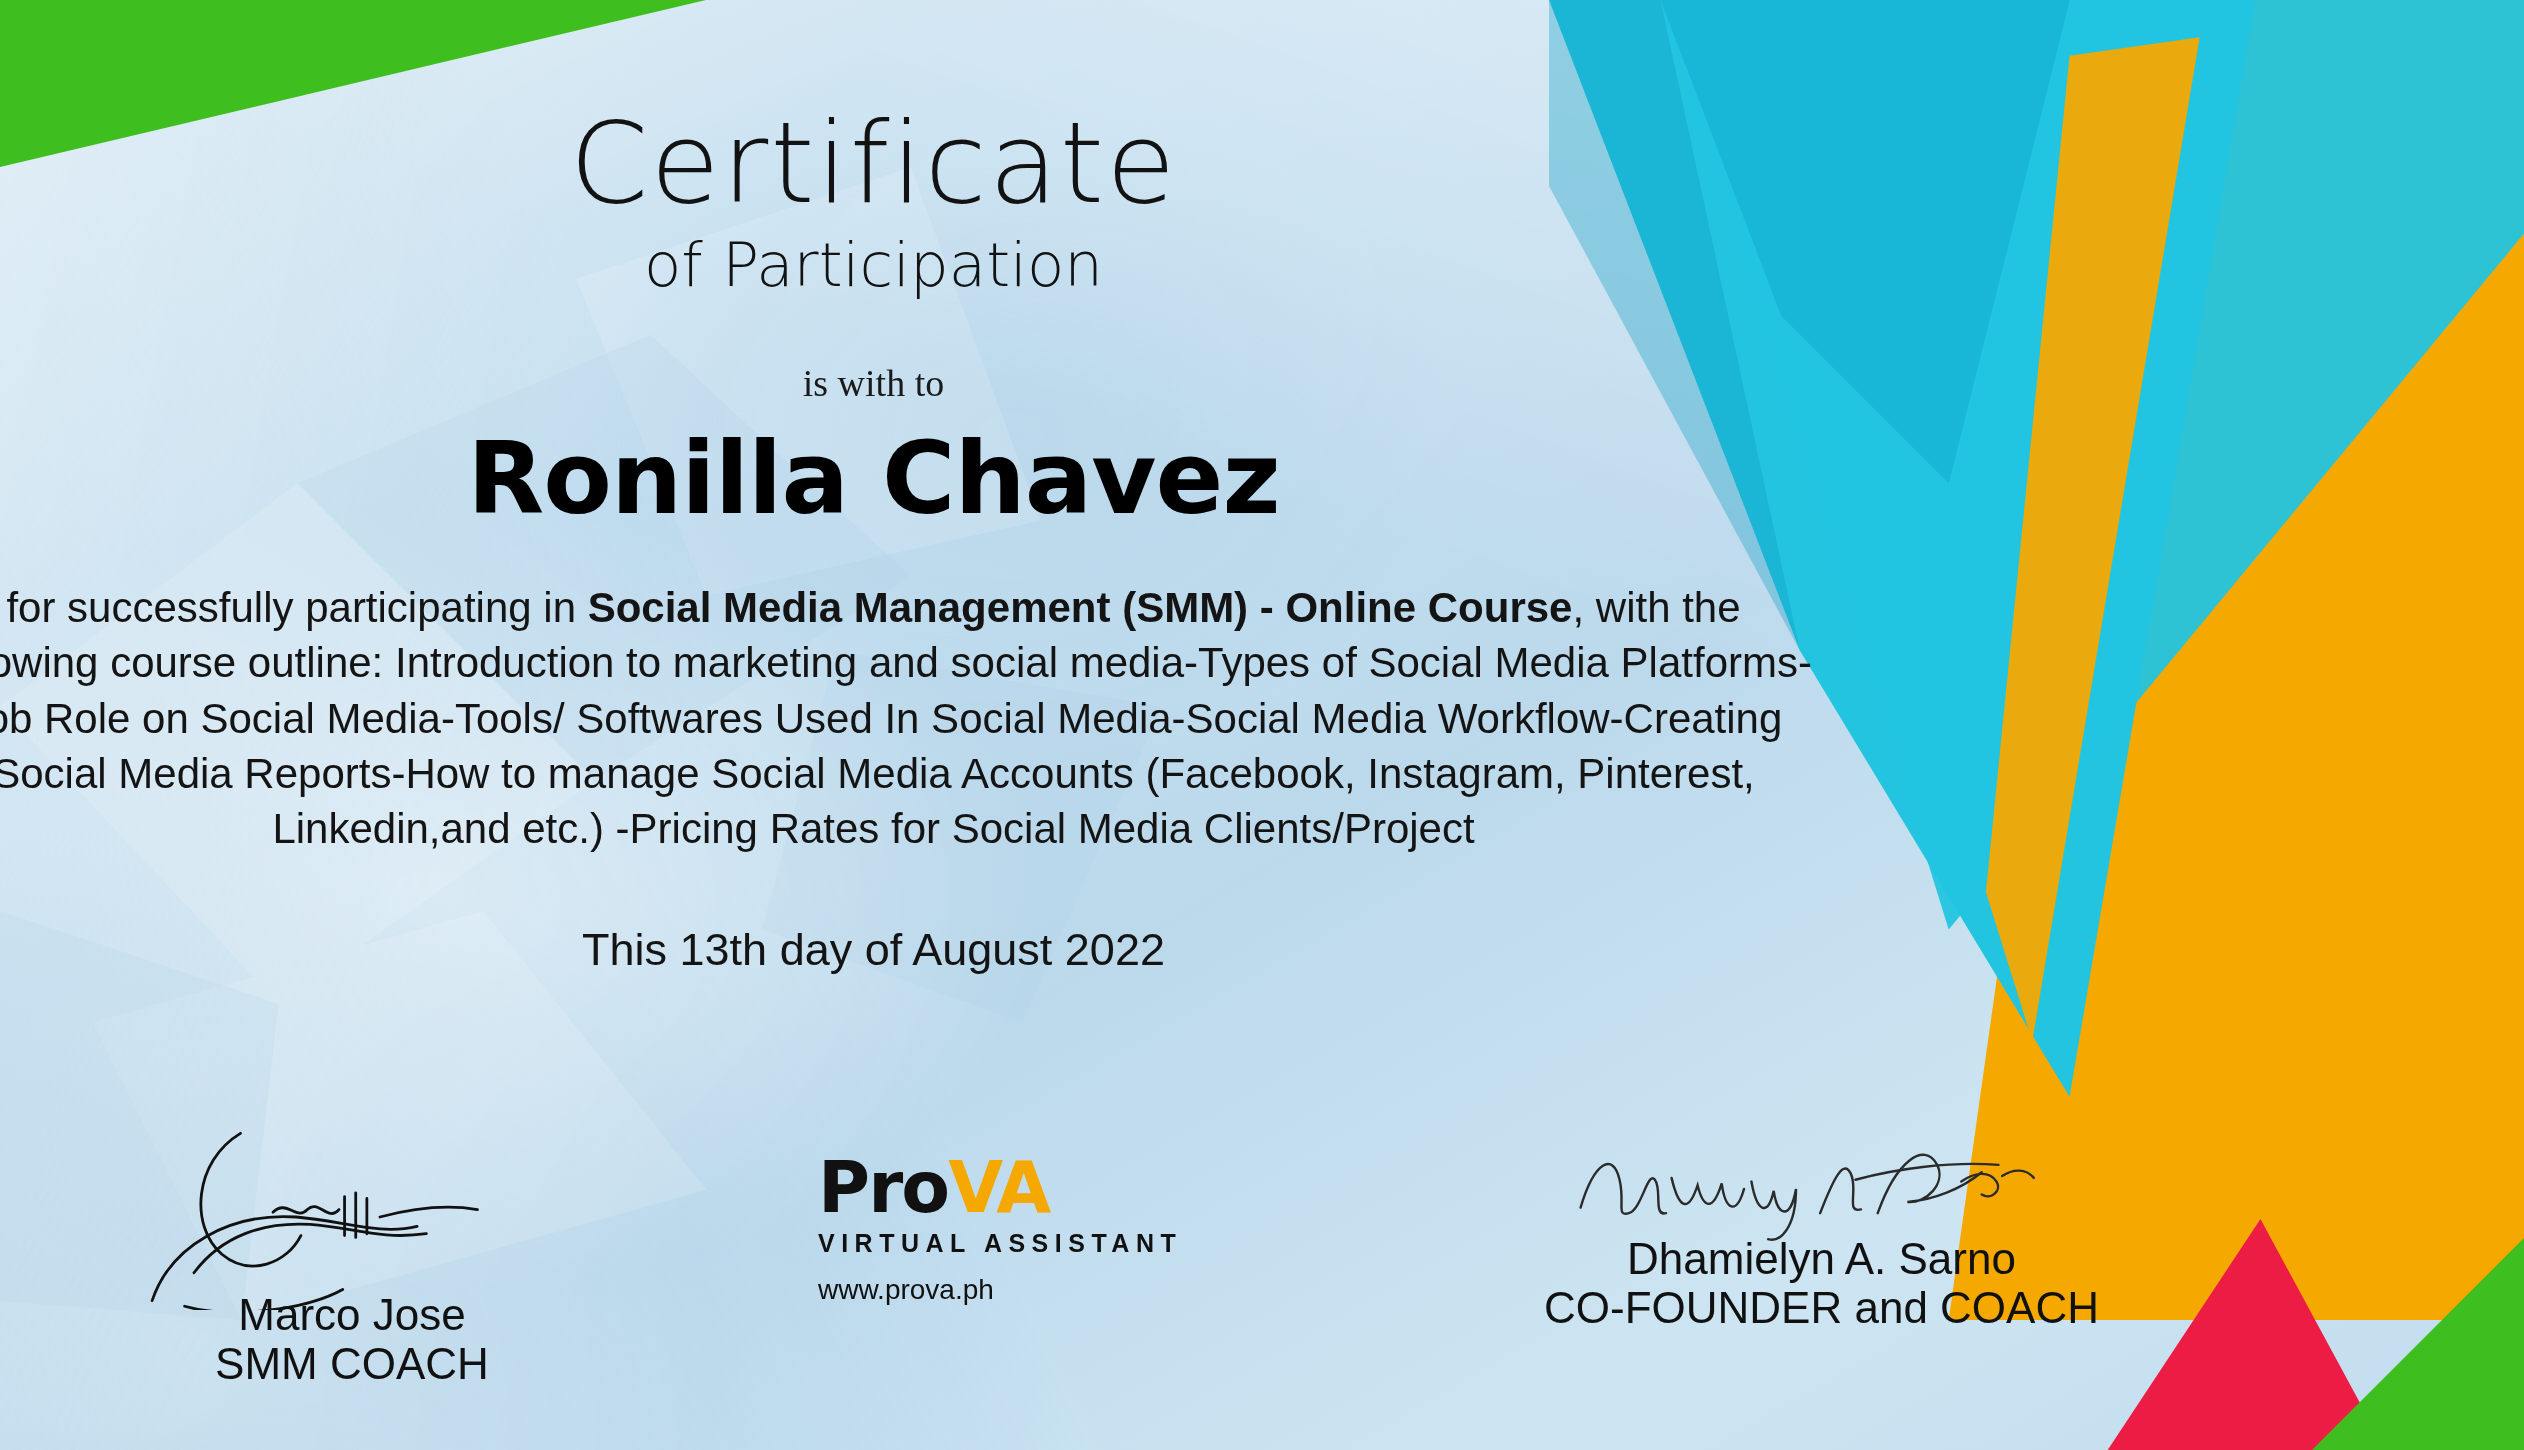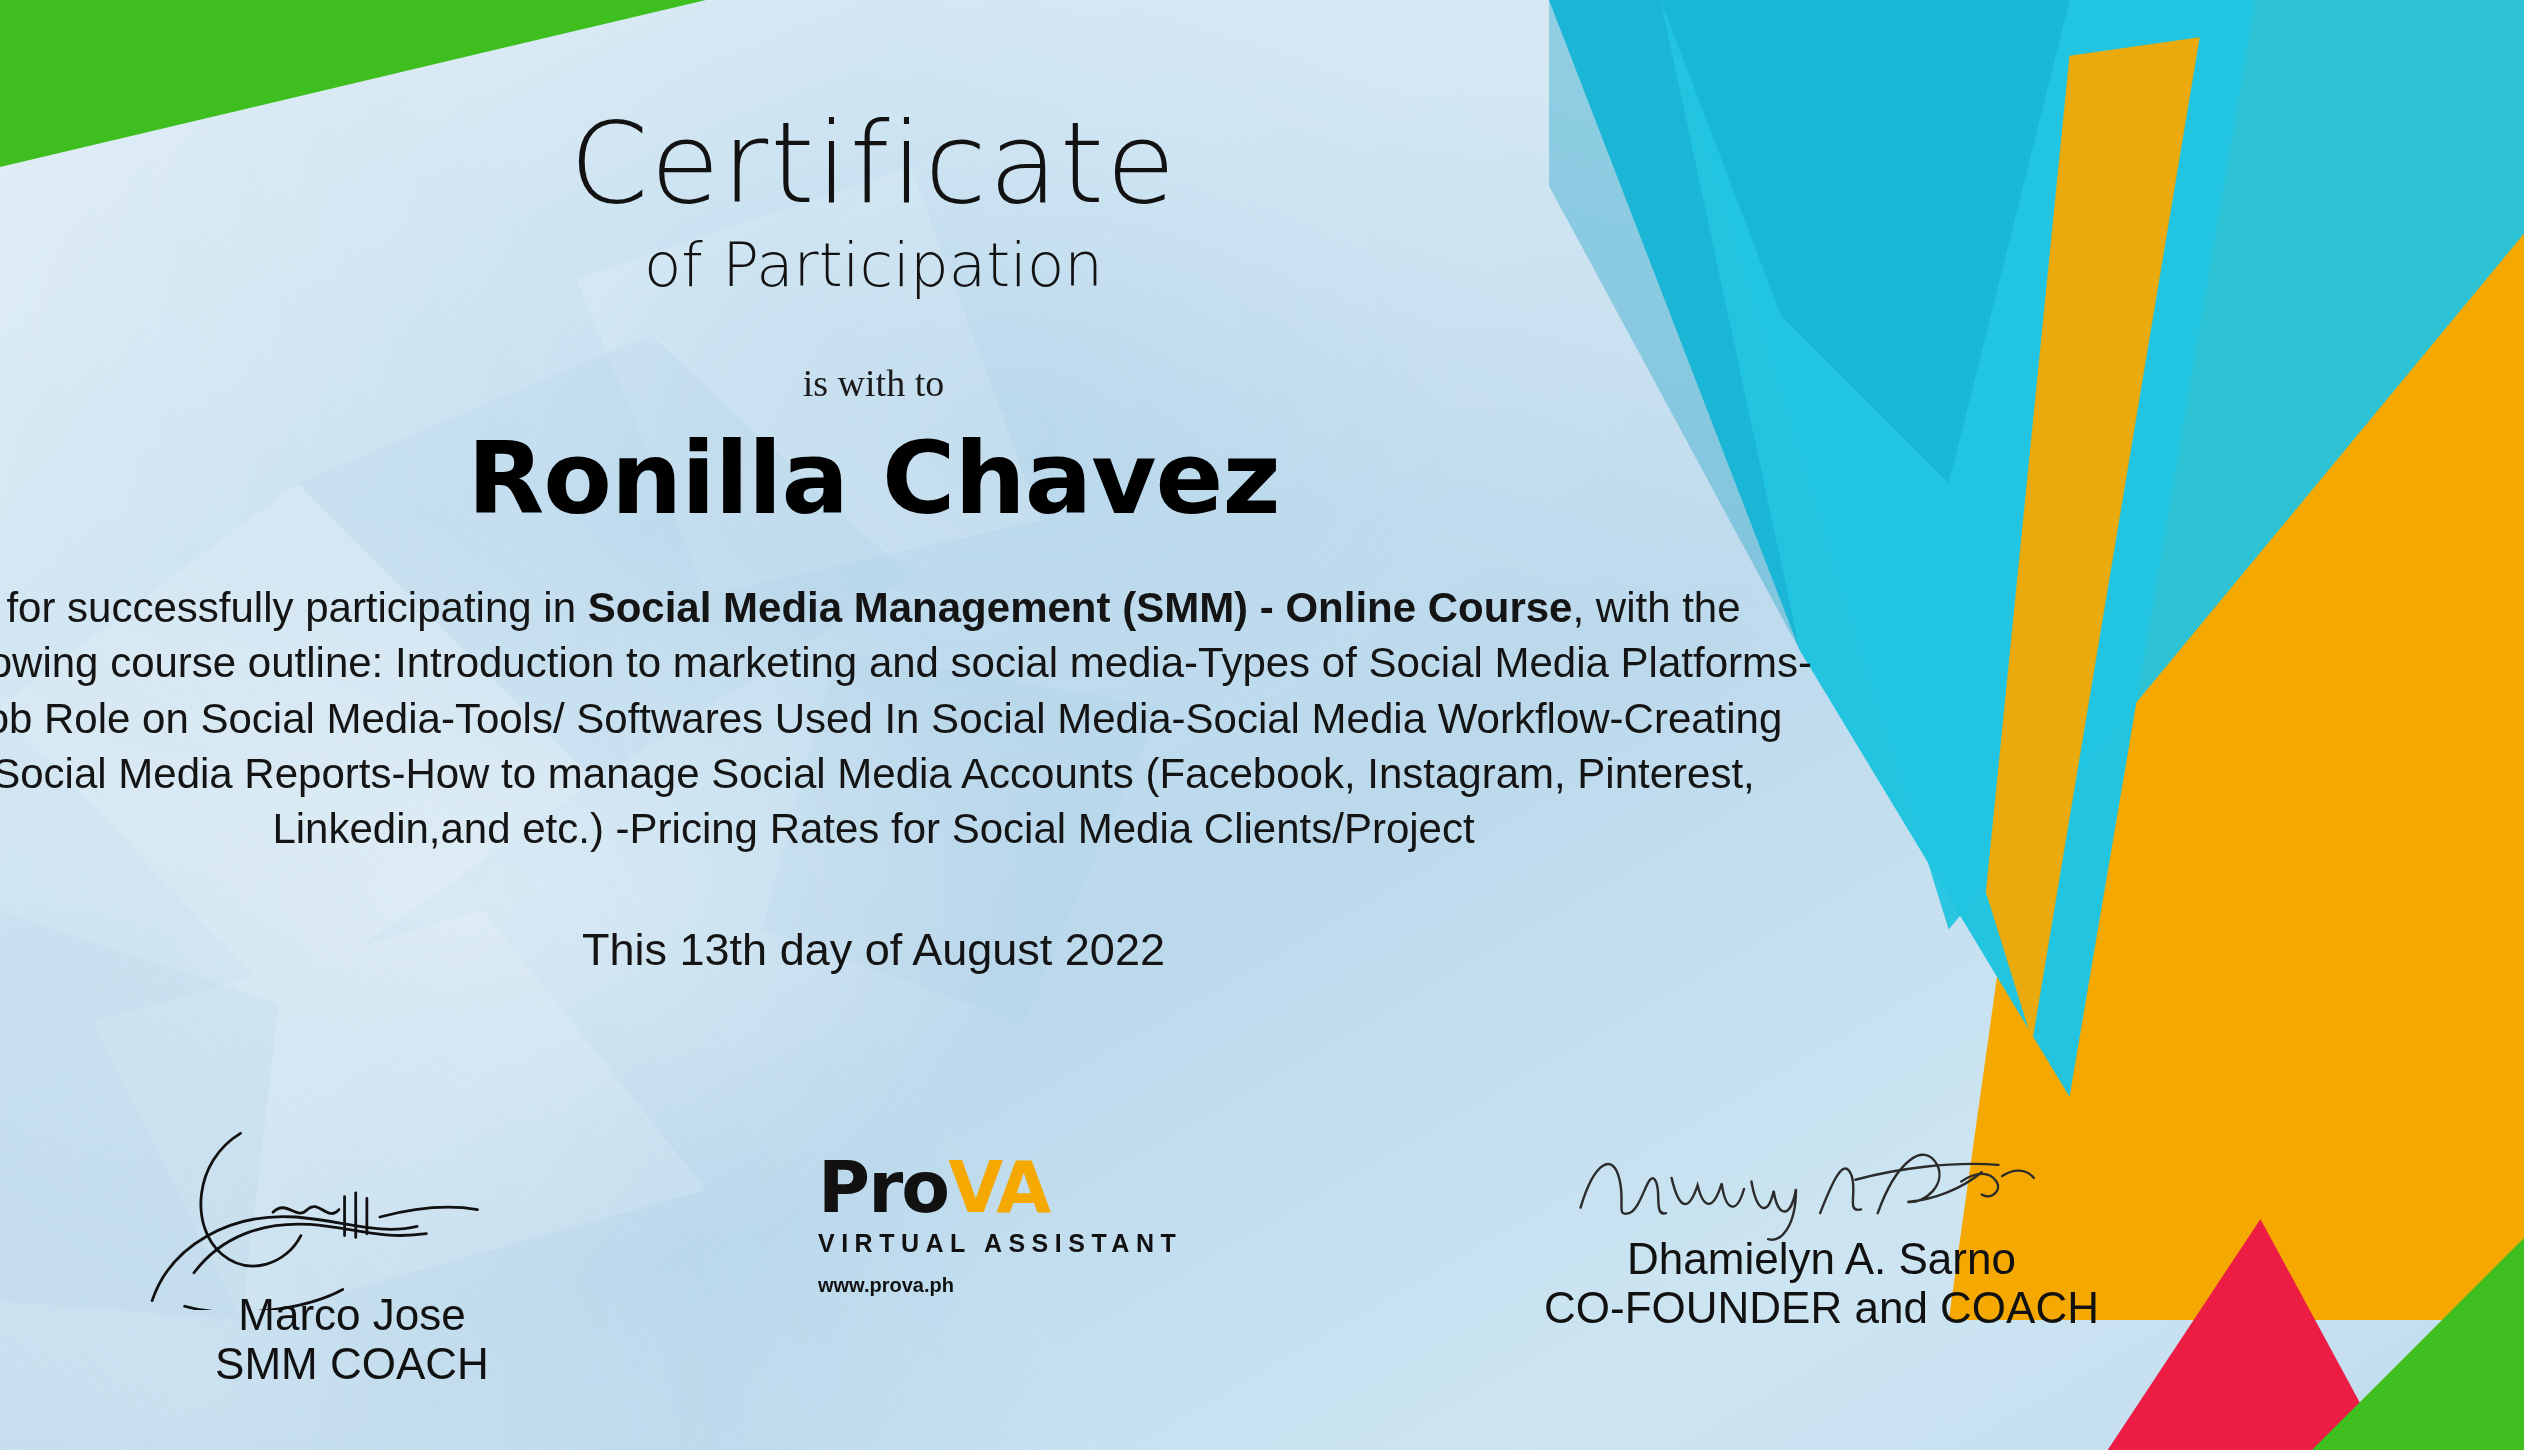--- a/index.html
+++ b/index.html
@@ -174,22 +174,22 @@
     position: relative;
   }
   .logo-sub {
     font-size: 25px;
     letter-spacing: 6.5px;
     font-weight: bold;
     color: #111;
     margin-top: 5.6px;
   }
   .logo-url {
-    font-size: 20px;
-    font-weight: bold;
+    font-size: 28px;
+    font-weight: normal;
     color: #111;
     margin-top: 16.7px;
   }
 </style>
 </head>
 <body>
 
 <div id="certificate">
 
   <div class="texture"></div>

